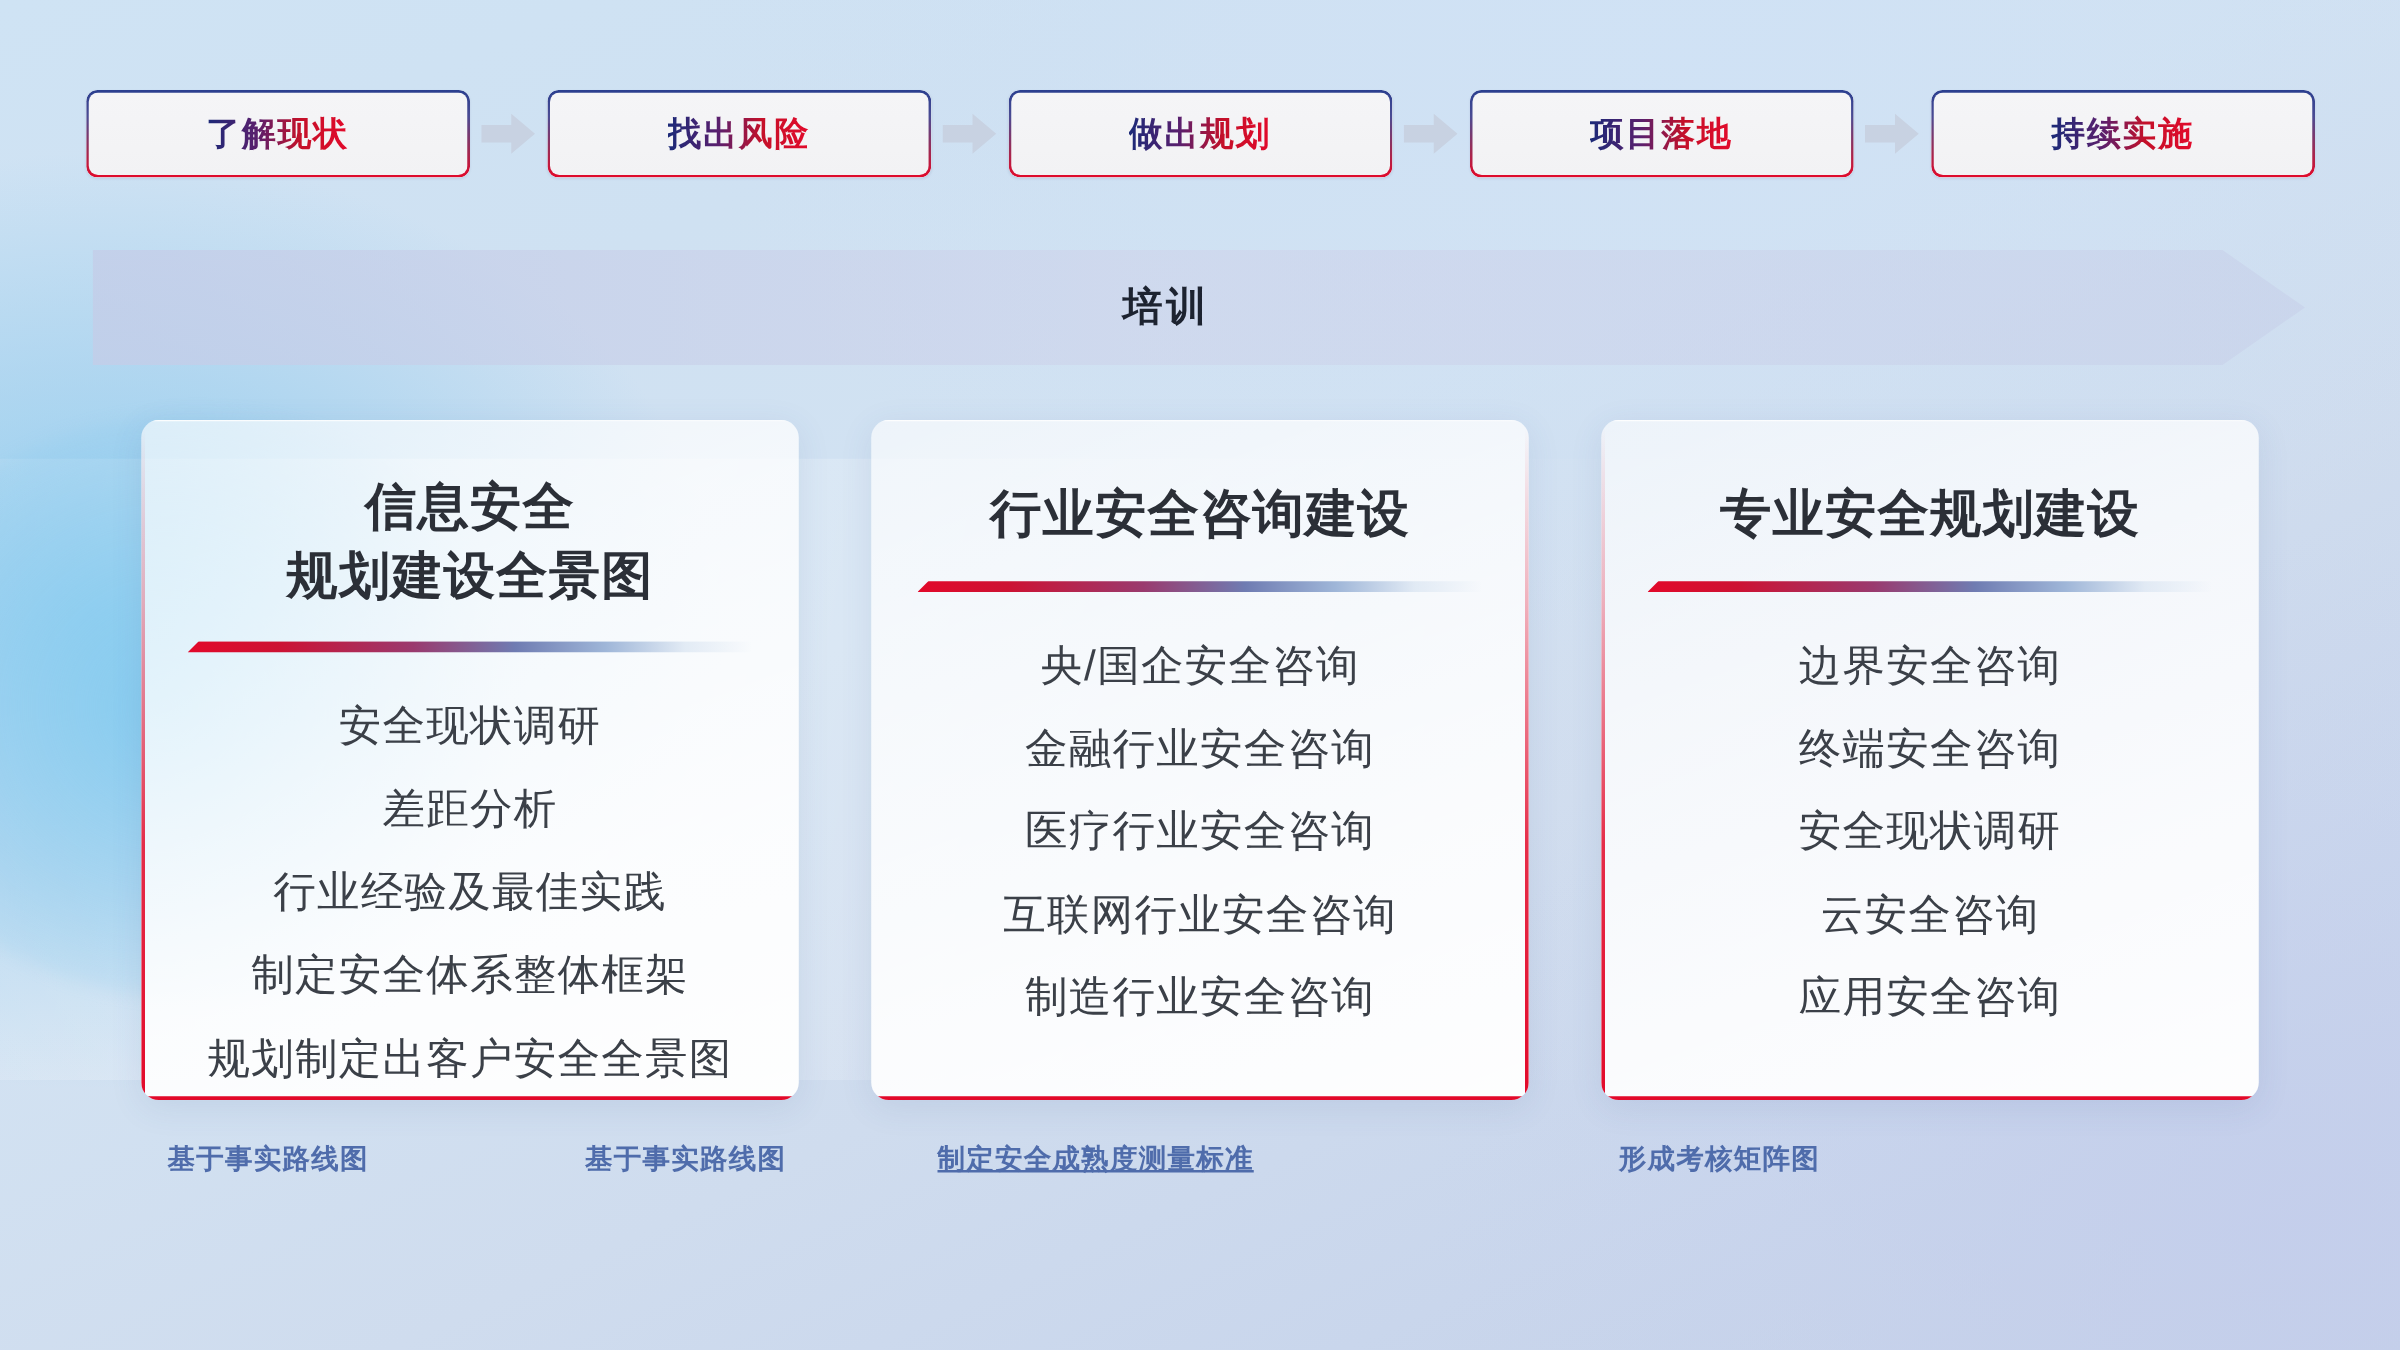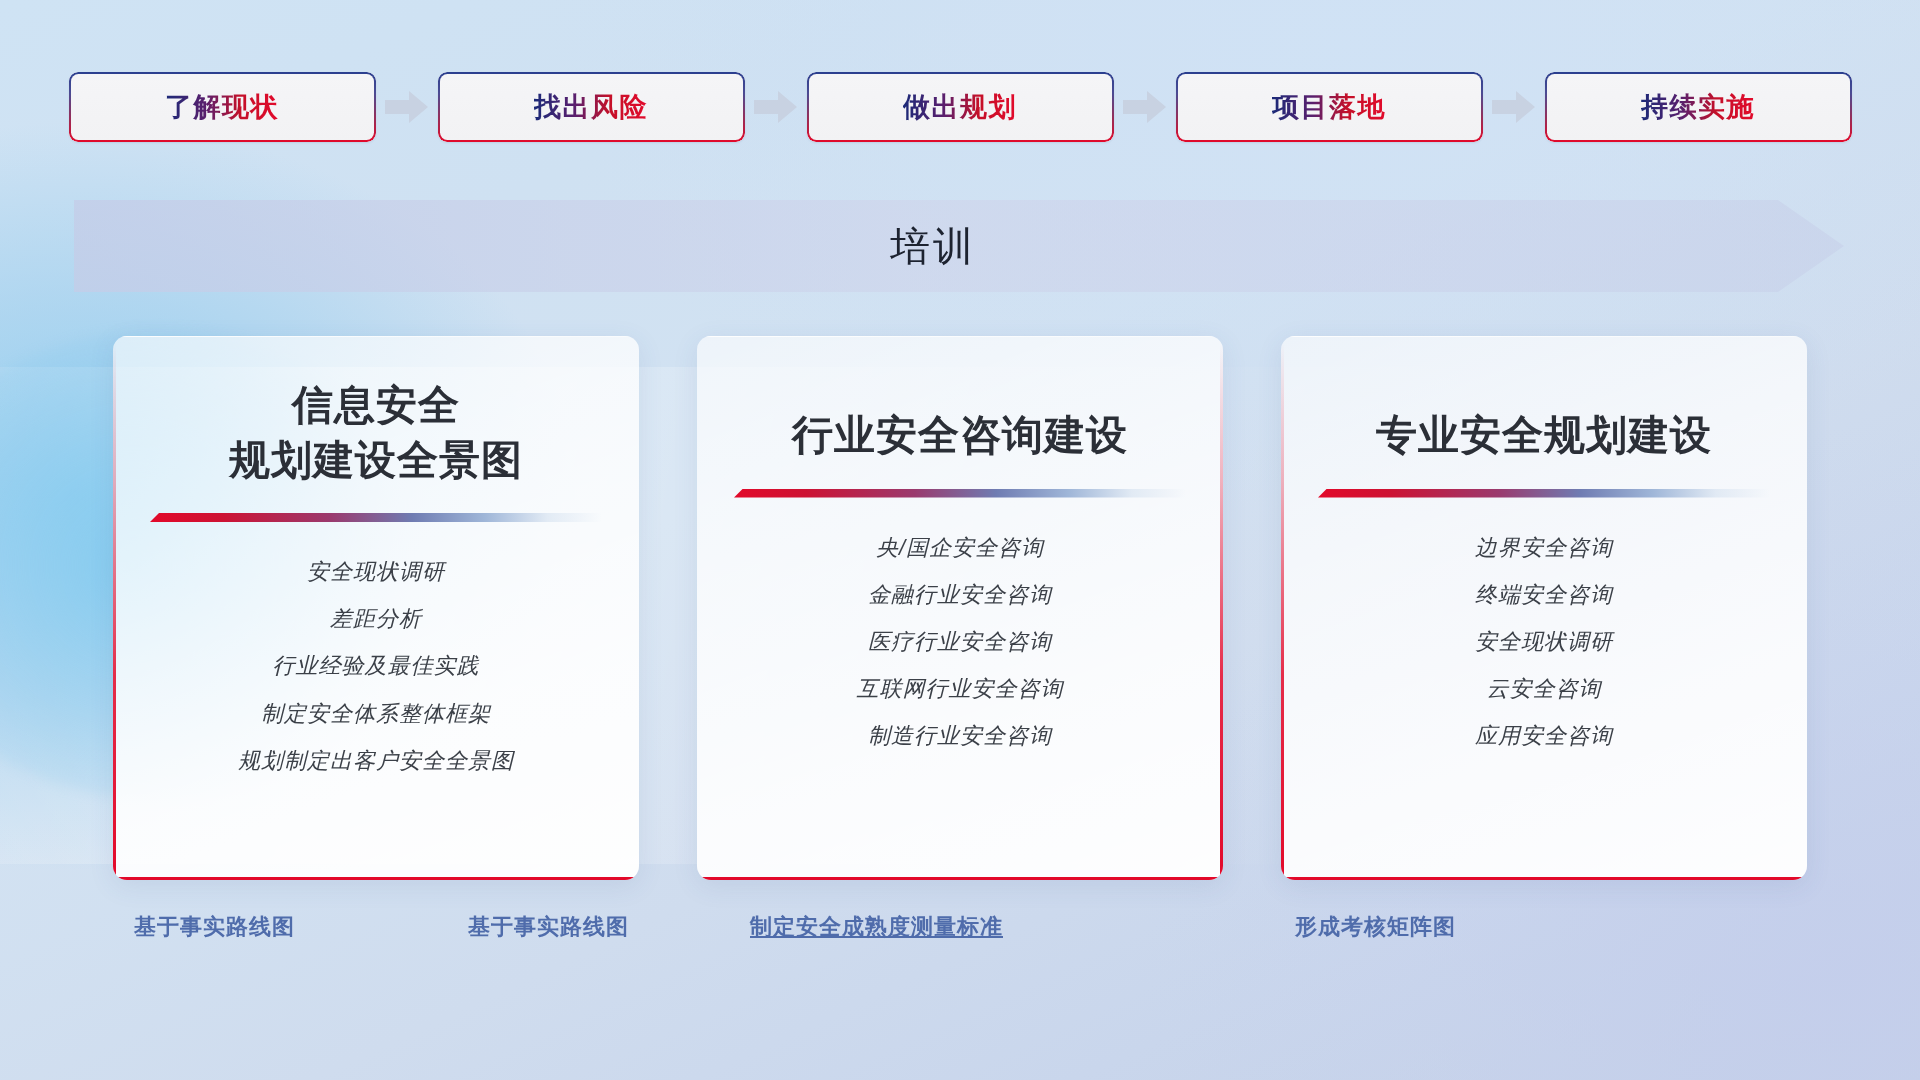--- a/index.html
+++ b/index.html
@@ -123,22 +123,22 @@
         rgba(198,206,232,0.52) 100%);
     clip-path: polygon(0 0, calc(100% - 66px) 0, 100% 50%, calc(100% - 66px) 100%, 0 100%);
   }
   .banner-title {
     position: absolute;
     inset: 0;
     display: flex;
     align-items: center;
     justify-content: center;
     padding-right: 52px;
-    font-size: 40px;
-    font-weight: 400;
+    font-size: 32px;
+    font-weight: 700;
     color: #1d2330;
     letter-spacing: 3px;
   }
 
   
   .cards {
     position: absolute;
     left: 0;
     top: 336px;
     width: 1920px;
@@ -180,21 +180,21 @@
   .card.edge-right .edge-side { right: 0; }
   .card .edge-top-hairline {
     position: absolute;
     left: 0; right: 0; top: 0;
     height: 1px;
     background: linear-gradient(90deg, rgba(255,255,255,0.9), rgba(255,255,255,0.5));
     pointer-events: none;
   }
 
   .card-title {
-    margin-top: 72px;
+    margin-top: 48px;
     text-align: center;
     font-size: 41px;
     font-weight: 700;
     color: #2b2f37;
     line-height: 1.33;
     letter-spacing: 1px;
     padding: 0 26px;
     white-space: pre-line;
   }
   .card-title.two-line { margin-top: 42px; }
@@ -209,26 +209,25 @@
 
   .card-list {
     margin-top: 32px;
     width: 100%;
     display: flex;
     flex-direction: column;
     align-items: center;
     gap: 12px;
   }
   .card-list-item {
-    font-size: 22px;
+    font-size: 34px;
     color: #3b4048;
     letter-spacing: 1px;
     line-height: 1.6;
     white-space: nowrap;
-    font-style: italic;
   }
 
   
   .footers {
     position: absolute;
     left: 0;
     top: 912px;
     width: 1920px;
     height: 52px;
   }

